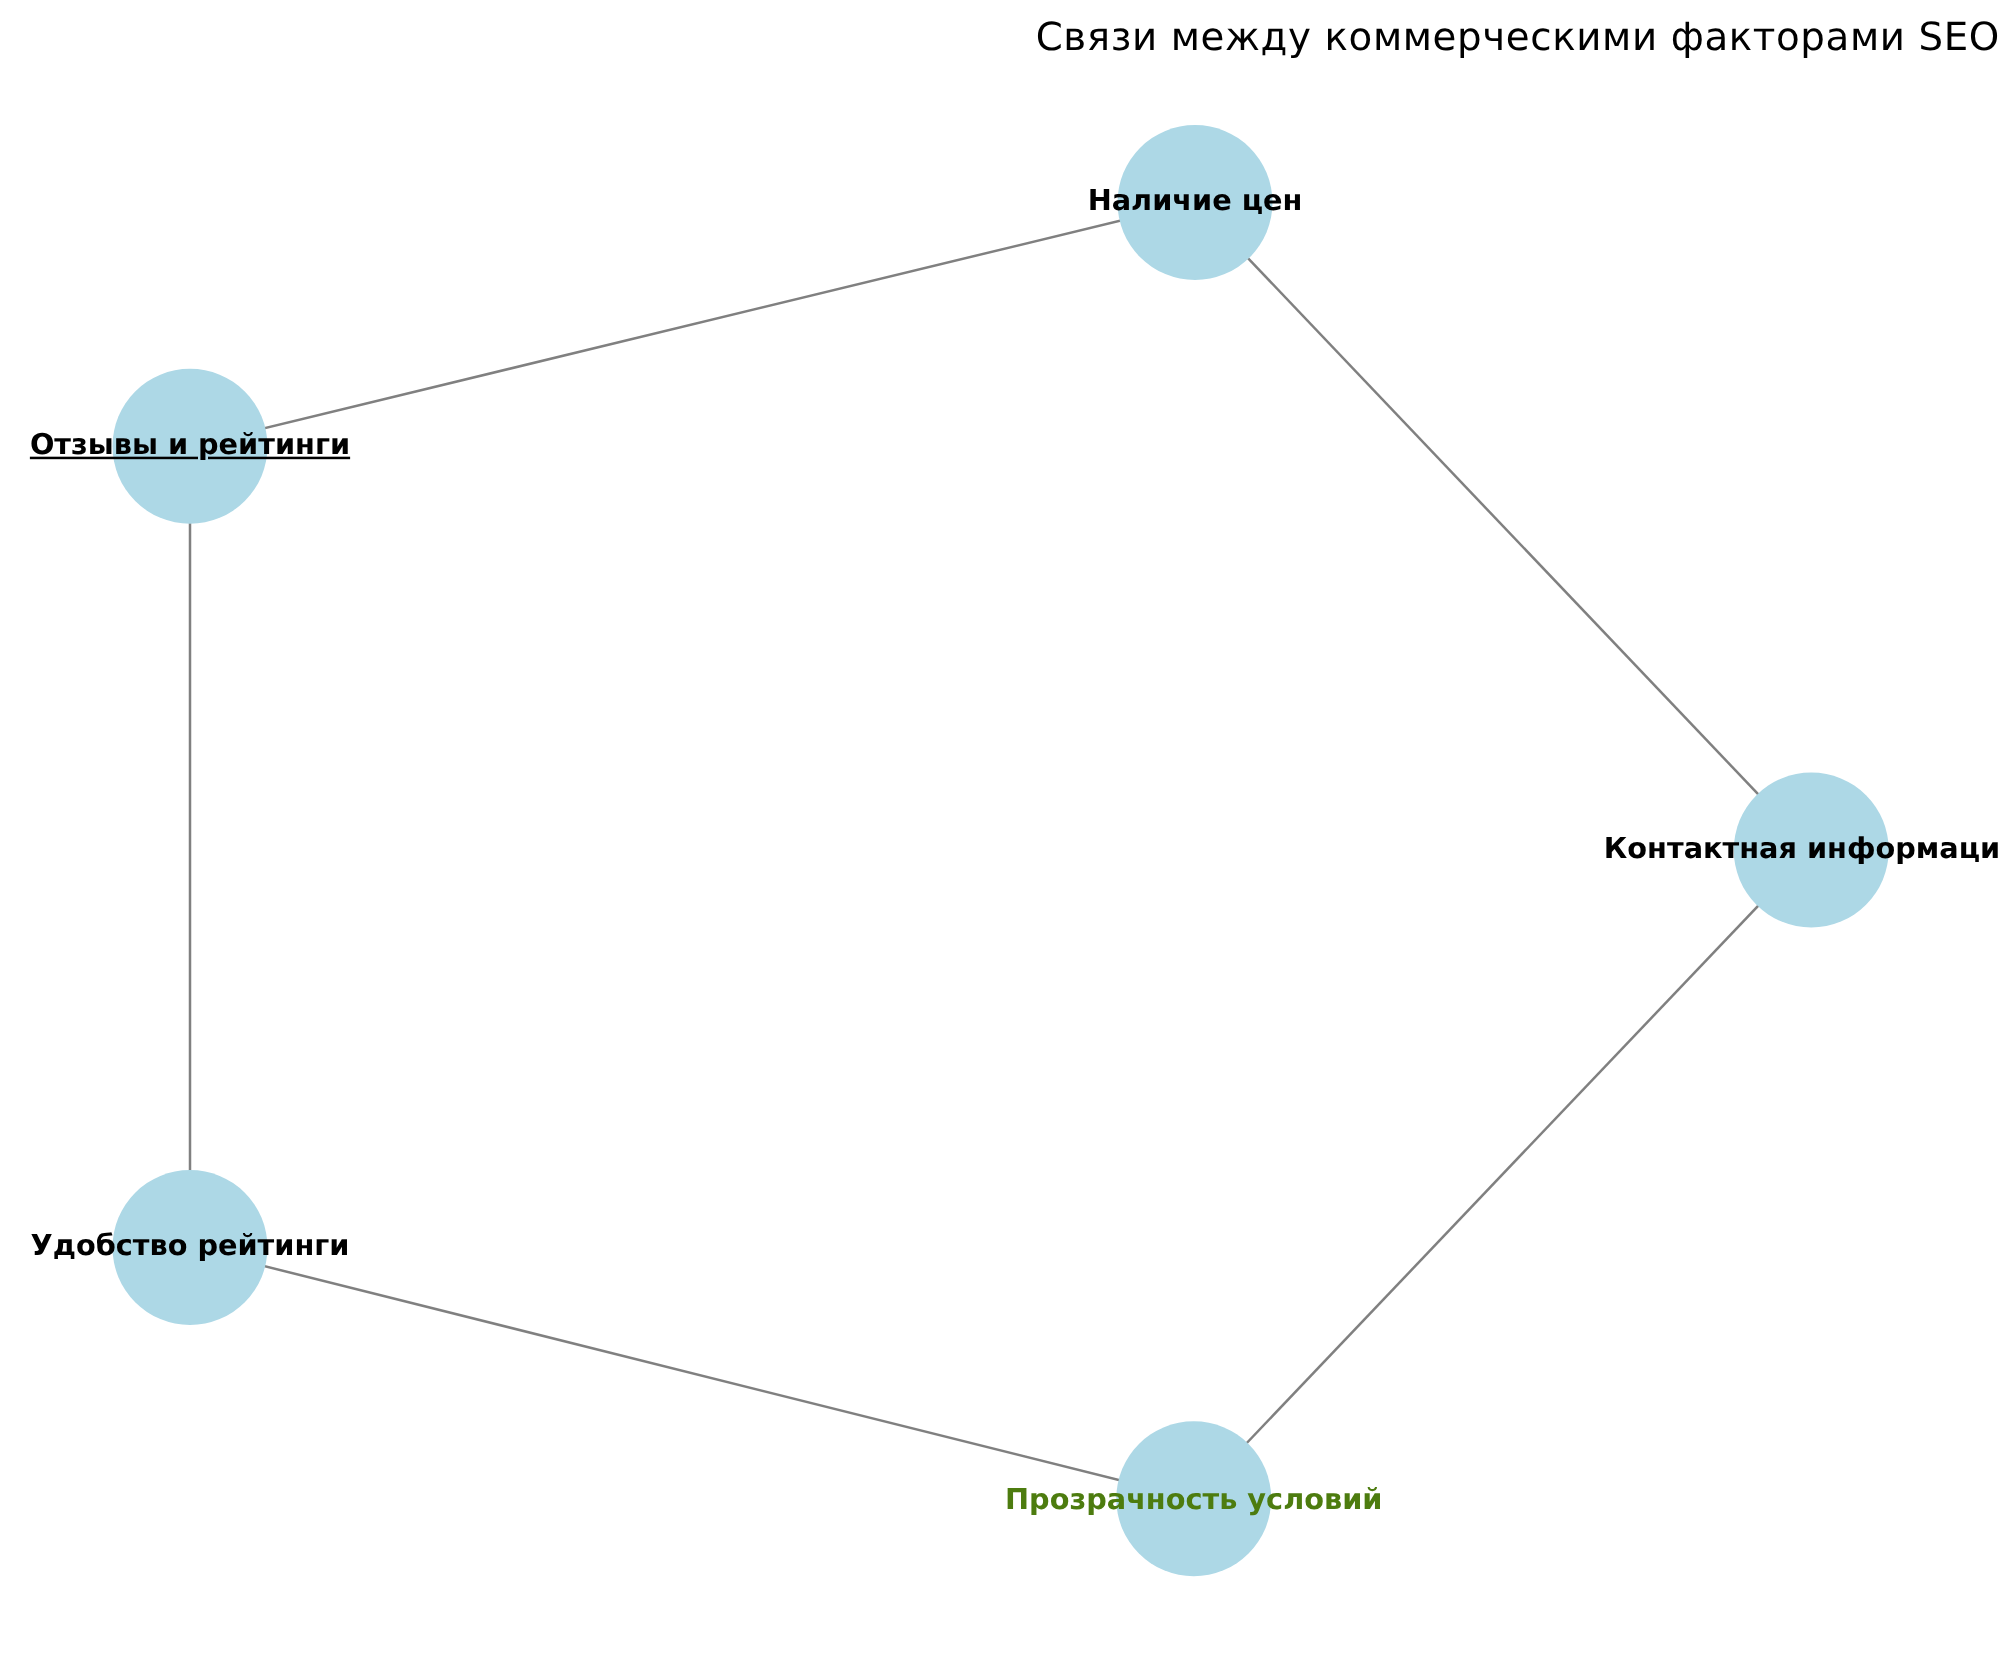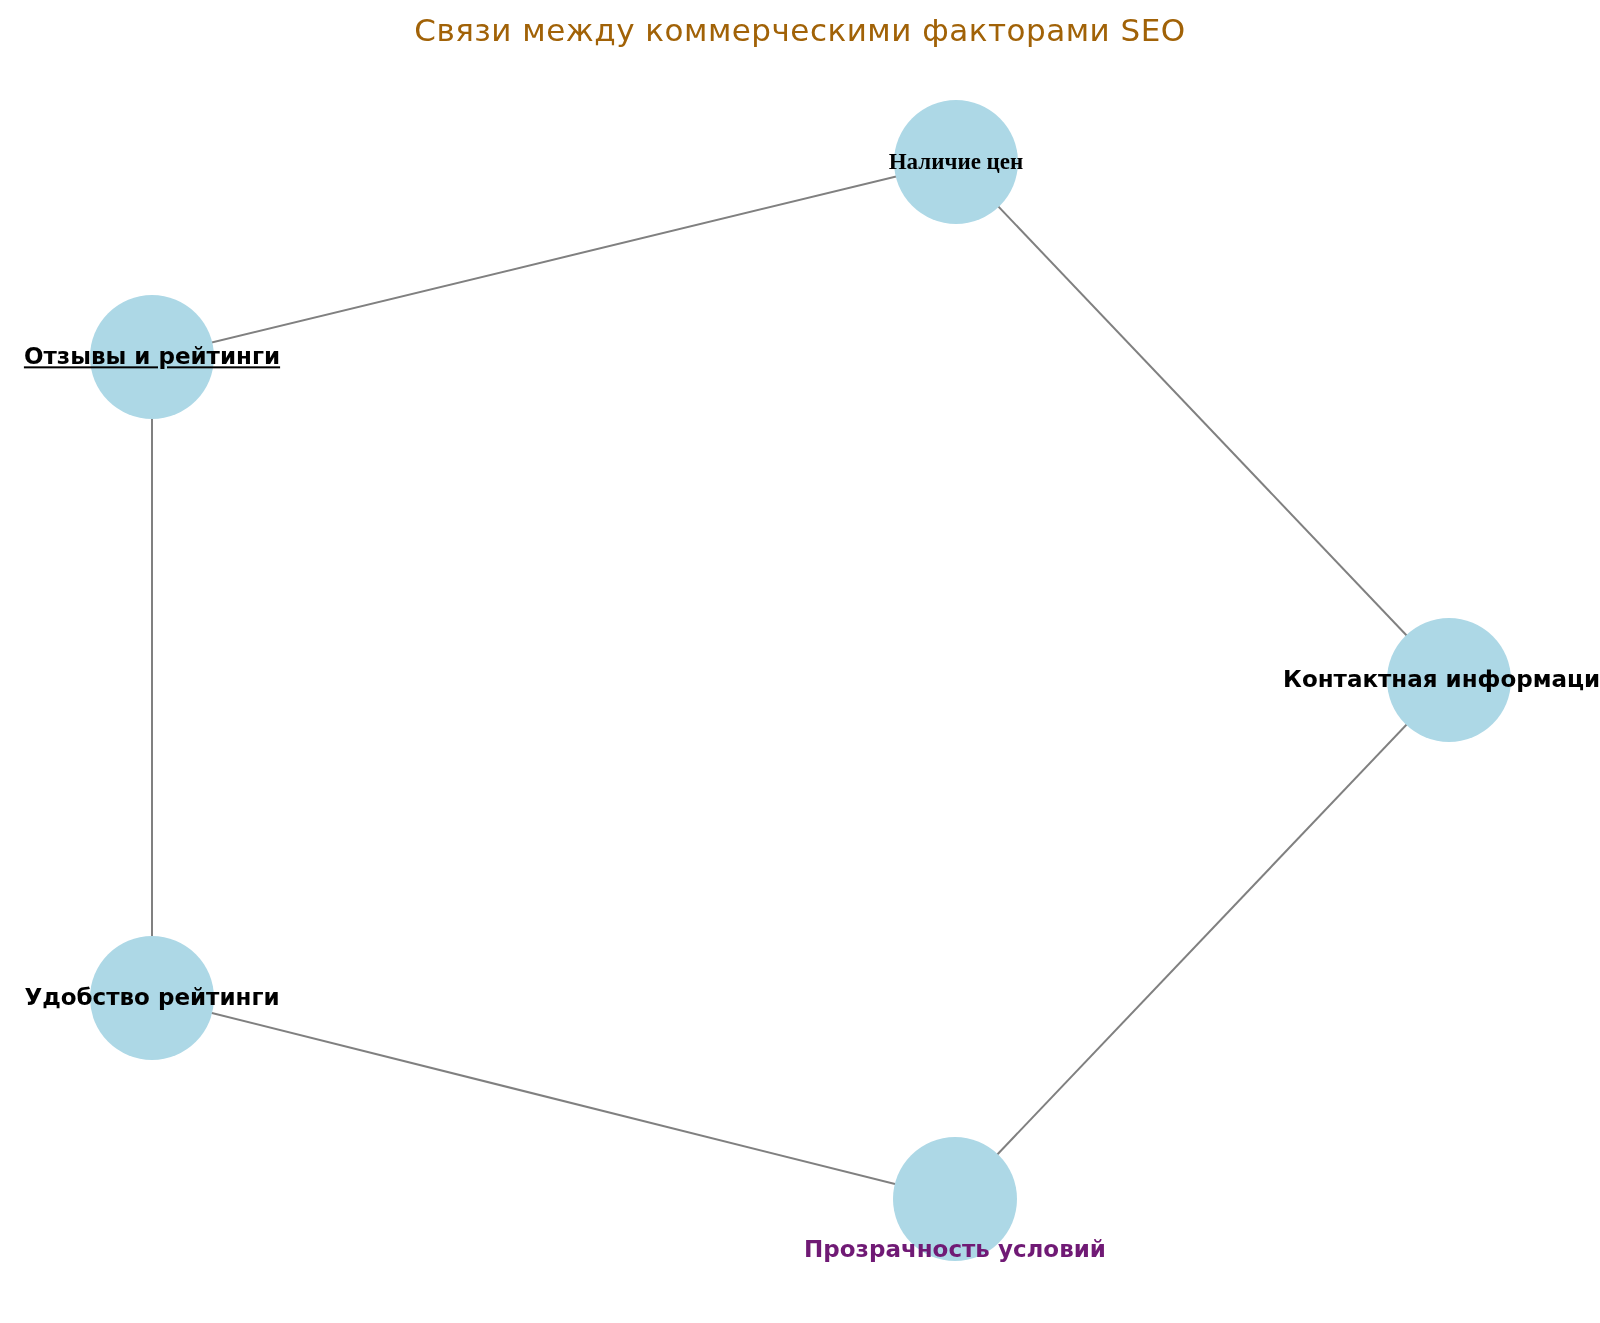--- a/index.html
+++ b/index.html
@@ -13,24 +13,24 @@
     height: 1323px;
     background: #ffffff;
     overflow: hidden;
     font-family: "DejaVu Sans", sans-serif;
   }
   .figure-title {
     position: absolute;
     top: 12px;
     left: 0;
     width: 100%;
-    text-align: center;
+    text-align: right;
     font-size: 31px;
     font-weight: 400;
-    color: #a16207;
+    color: #000000;
     letter-spacing: 0.5px;
   }
   .edges-layer {
     position: absolute;
     top: 0;
     left: 0;
     width: 1600px;
     height: 1323px;
   }
   .graph-node {
@@ -54,24 +54,24 @@
 <div class="canvas">
   <svg class="edges-layer" width="1600" height="1323" viewBox="0 0 1600 1323">
       <line x1="956" y1="162" x2="152" y2="357" stroke="#808080" stroke-width="2"></line>
       <line x1="956" y1="162" x2="1449" y2="680" stroke="#808080" stroke-width="2"></line>
       <line x1="152" y1="357" x2="152" y2="998" stroke="#808080" stroke-width="2"></line>
       <line x1="152" y1="998" x2="955" y2="1199" stroke="#808080" stroke-width="2"></line>
       <line x1="955" y1="1199" x2="1449" y2="680" stroke="#808080" stroke-width="2"></line>
     </svg>
   <div id="nodes-layer">
       <div class="graph-node" style="left: 956px; top: 162px; width: 124px; height: 124px; background: rgb(173, 216, 230);"></div>
-      <div class="graph-node-label" style="left: 956px; top: 162px; color: rgb(0, 0, 0); font-family: Liberation Serif, serif;">Наличие цен</div>
+      <div class="graph-node-label" style="left: 956px; top: 162px; color: rgb(0, 0, 0);">Наличие цен</div>
       <div class="graph-node" style="left: 152px; top: 357px; width: 124px; height: 124px; background: rgb(173, 216, 230);"></div>
       <div class="graph-node-label" style="left: 152px; top: 357px; color: rgb(0, 0, 0); text-decoration: underline;">Отзывы и рейтинги</div>
       <div class="graph-node" style="left: 1449px; top: 680px; width: 124px; height: 124px; background: rgb(173, 216, 230);"></div>
       <div class="graph-node-label" style="left: 1449px; top: 680px; color: rgb(0, 0, 0);">Контактная информация</div>
       <div class="graph-node" style="left: 152px; top: 998px; width: 124px; height: 124px; background: rgb(173, 216, 230);"></div>
       <div class="graph-node-label" style="left: 152px; top: 998px; color: rgb(0, 0, 0);">Удобство рейтинги</div>
       <div class="graph-node" style="left: 955px; top: 1199px; width: 124px; height: 124px; background: rgb(173, 216, 230);"></div>
-      <div class="graph-node-label" style="left: 955px; top: 1250px; color: #701a75;">Прозрачность условий</div>
+      <div class="graph-node-label" style="left: 955px; top: 1201px; color: #4d7c0f;">Прозрачность условий</div>
     </div>
   <div class="figure-title">Связи между коммерческими факторами SEO</div>
 </div>
 
 </body></html>

